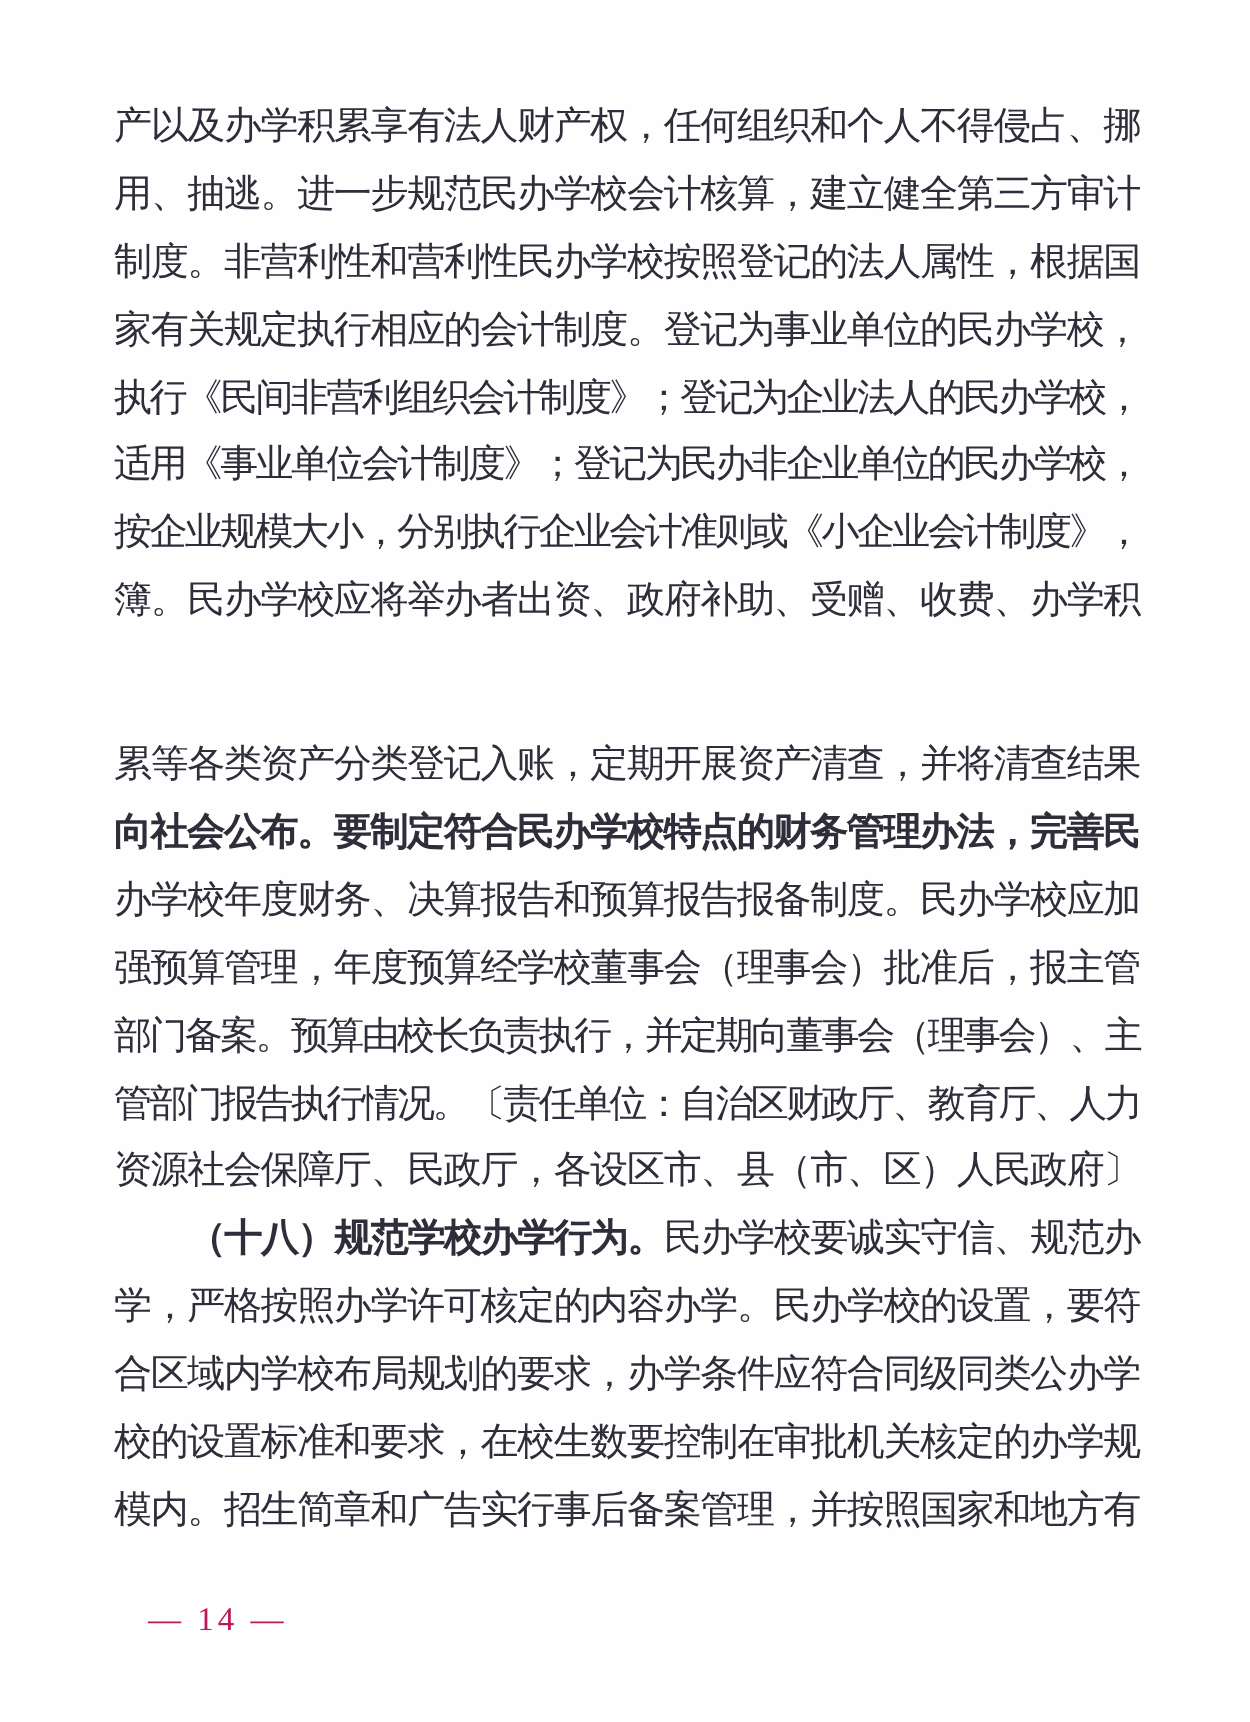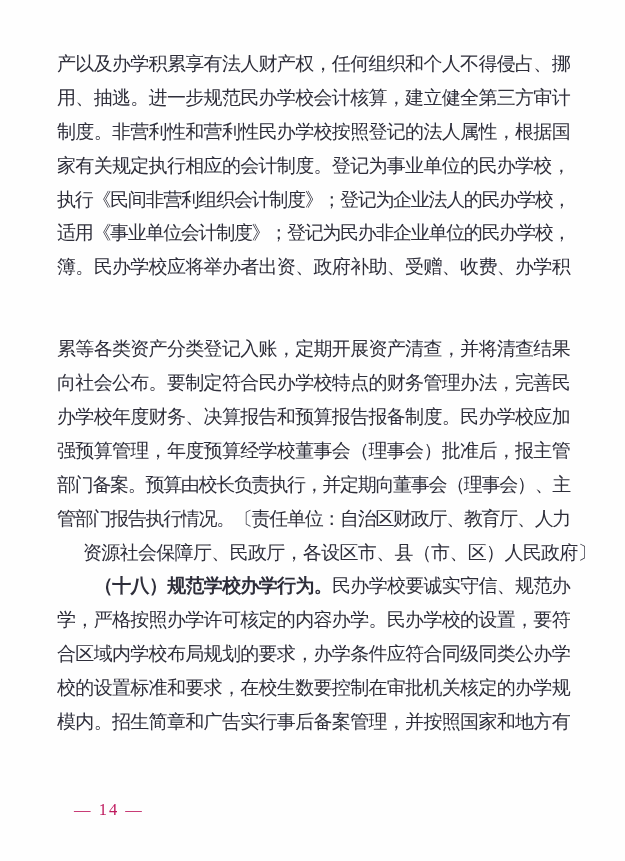--- a/index.html
+++ b/index.html
@@ -45,28 +45,29 @@
 <body>
 
 <div class="page">
   <div class="textblock">
       <div class="line" style="letter-spacing: -0.679px;"><span class="seg normal">产以及办学积累享有法人财产权，任何组织和个人不得侵占、挪</span></div>
       <div class="line" style="letter-spacing: -0.679px;"><span class="seg normal">用、抽逃。进一步规范民办学校会计核算，建立健全第三方审计</span></div>
       <div class="line" style="letter-spacing: -0.679px;"><span class="seg normal">制度。非营利性和营利性民办学校按照登记的法人属性，根据国</span></div>
       <div class="line" style="letter-spacing: -0.679px;"><span class="seg normal">家有关规定执行相应的会计制度。登记为事业单位的民办学校，</span></div>
       <div class="line" style="letter-spacing: -1.31px;"><span class="seg normal">执行《民间非营利组织会计制度》；登记为企业法人的民办学校，</span></div>
       <div class="line" style="letter-spacing: -1.31px;"><span class="seg normal">适用《事业单位会计制度》；登记为民办非企业单位的民办学校，</span></div>
+      <div class="line" style="letter-spacing: -1.31px;"><span class="seg normal">按企业规模大小，分别执行企业会计准则或《小企业会计制度》，</span></div>
       <div class="line" style="letter-spacing: -0.679px;"><span class="seg normal">簿。民办学校应将举办者出资、政府补助、受赠、收费、办学积</span></div>
       <div class="line" style="letter-spacing: -0.679px; margin-top: 48px;"><span class="seg normal">累等各类资产分类登记入账，定期开展资产清查，并将清查结果</span></div>
-      <div class="line" style="letter-spacing: -0.679px;"><span class="seg normal">向社会公布。要制定符合民办学校特点的财务管理办法，完善民</span></div>
+      <div class="line" style="letter-spacing: -0.679px; font-weight: bold;"><span class="seg normal">向社会公布。要制定符合民办学校特点的财务管理办法，完善民</span></div>
       <div class="line" style="letter-spacing: -0.679px;"><span class="seg normal">办学校年度财务、决算报告和预算报告报备制度。民办学校应加</span></div>
       <div class="line" style="letter-spacing: -0.679px;"><span class="seg normal">强预算管理，年度预算经学校董事会（理事会）批准后，报主管</span></div>
       <div class="line" style="letter-spacing: -1.31px;"><span class="seg normal">部门备案。预算由校长负责执行，并定期向董事会（理事会）、主</span></div>
       <div class="line" style="letter-spacing: -1.31px;"><span class="seg normal">管部门报告执行情况。</span><span class="seg kai">〔责任单位：自治区财政厅、教育厅、人力</span></div>
-      <div class="line" style="letter-spacing: -0.679px; margin-left: 26px;"><span class="seg kai">资源社会保障厅、民政厅，各设区市、县（市、区）人民政府〕</span></div>
+      <div class="line" style="letter-spacing: -0.679px;"><span class="seg kai">资源社会保障厅、民政厅，各设区市、县（市、区）人民政府〕</span></div>
       <div class="line" style="margin-left: 37px; letter-spacing: -0.692px;"><span class="seg bold">（十八）规范学校办学行为。</span><span class="seg normal">民办学校要诚实守信、规范办</span></div>
       <div class="line" style="letter-spacing: -0.679px;"><span class="seg normal">学，严格按照办学许可核定的内容办学。民办学校的设置，要符</span></div>
       <div class="line" style="letter-spacing: -0.679px;"><span class="seg normal">合区域内学校布局规划的要求，办学条件应符合同级同类公办学</span></div>
       <div class="line" style="letter-spacing: -0.679px;"><span class="seg normal">校的设置标准和要求，在校生数要控制在审批机关核定的办学规</span></div>
       <div class="line" style="letter-spacing: -0.679px;"><span class="seg normal">模内。招生简章和广告实行事后备案管理，并按照国家和地方有</span></div>
     </div>
   <div class="pageno">— 14 —</div>
 </div>
 
 </body></html>

